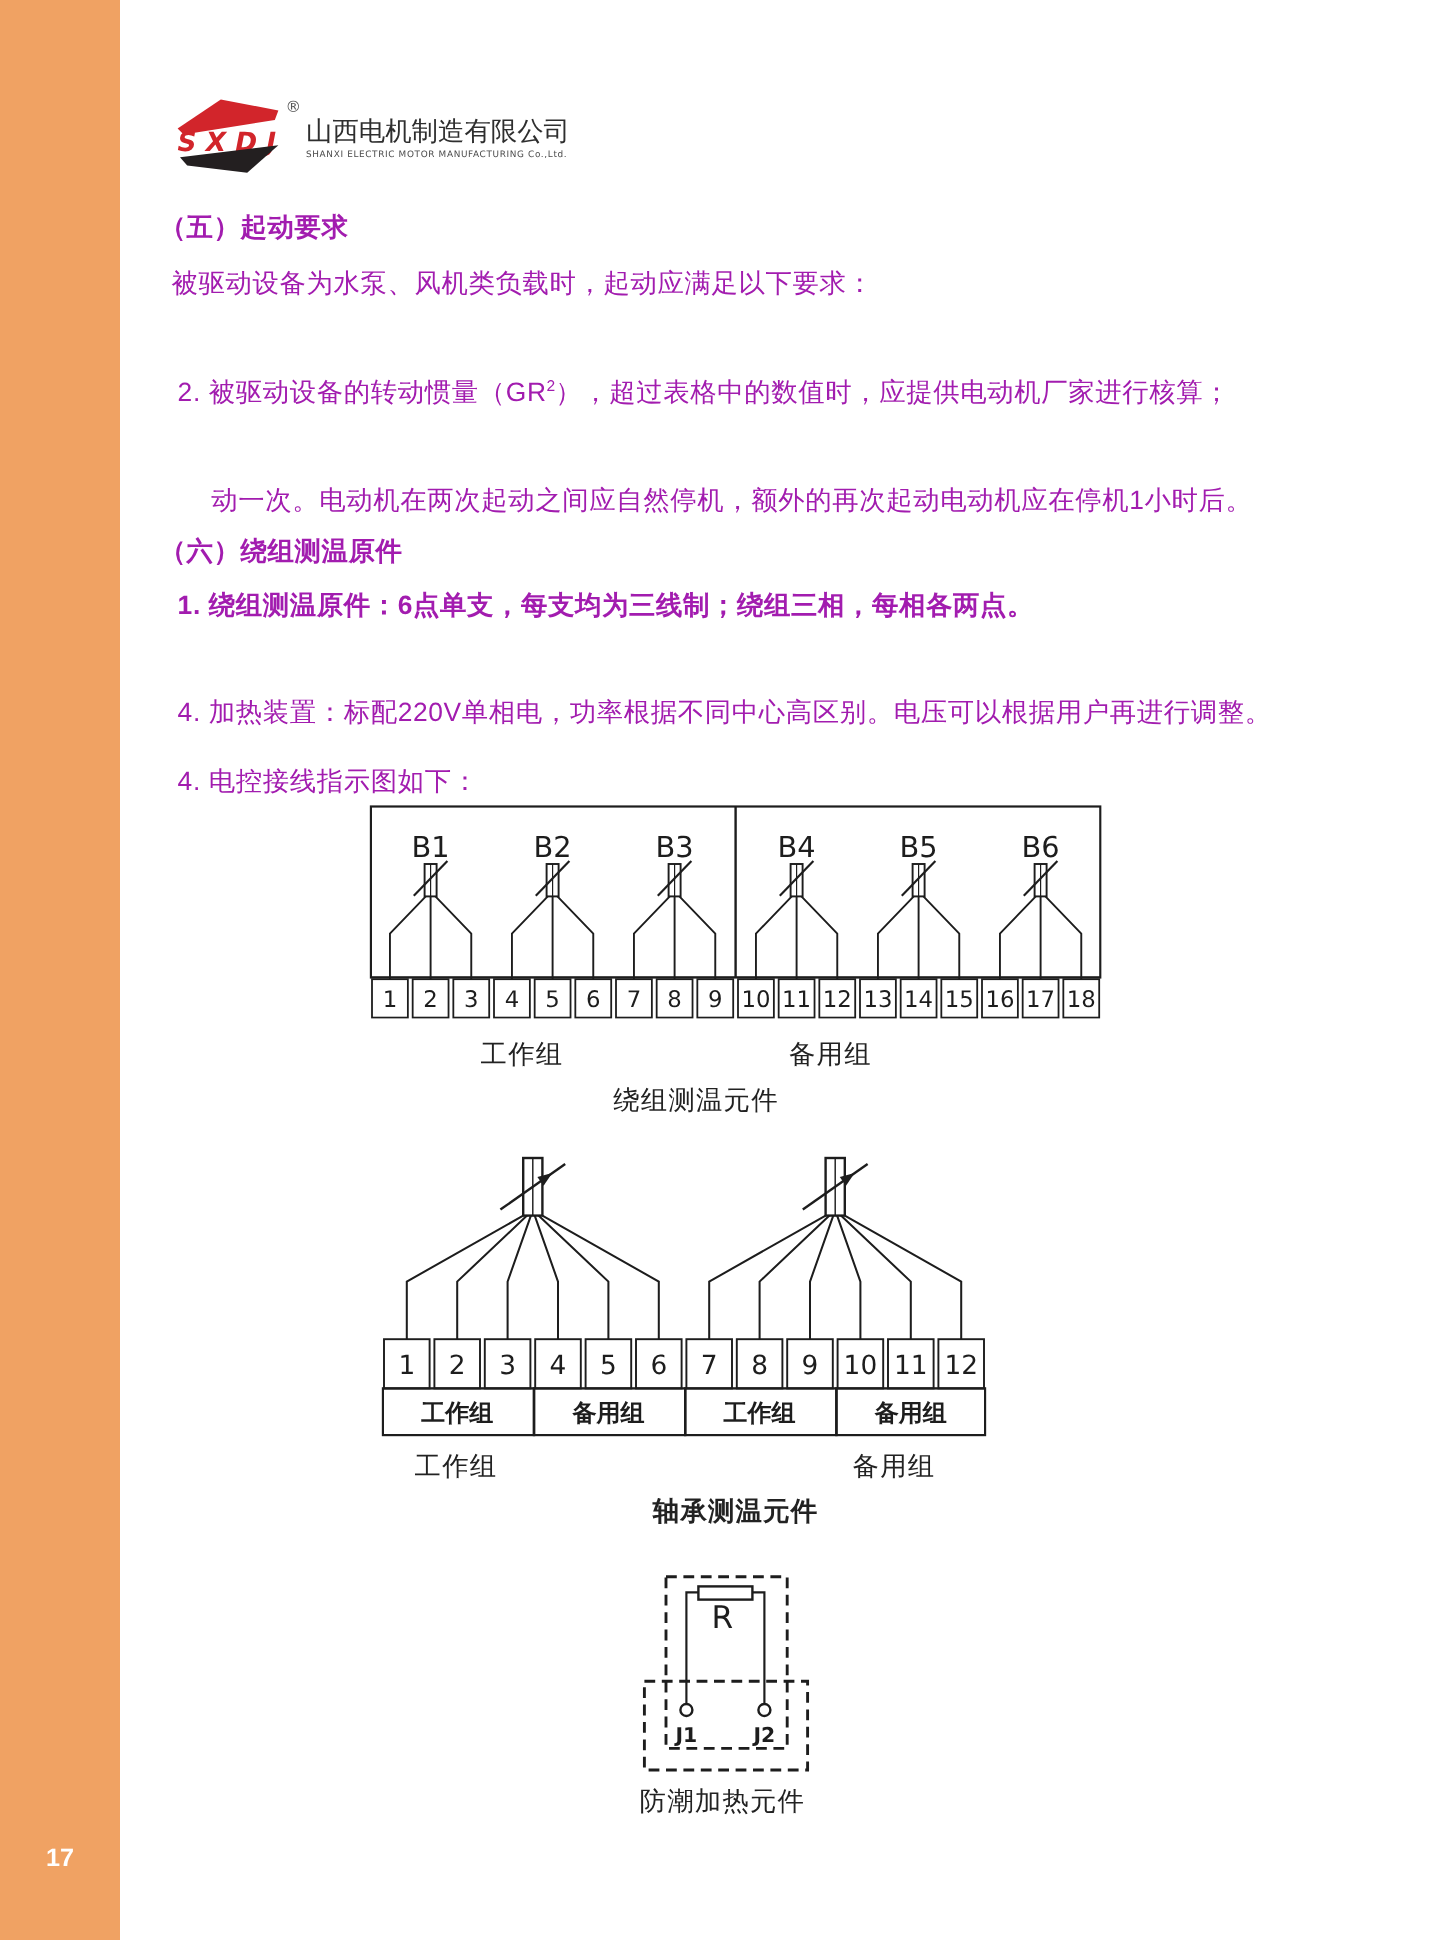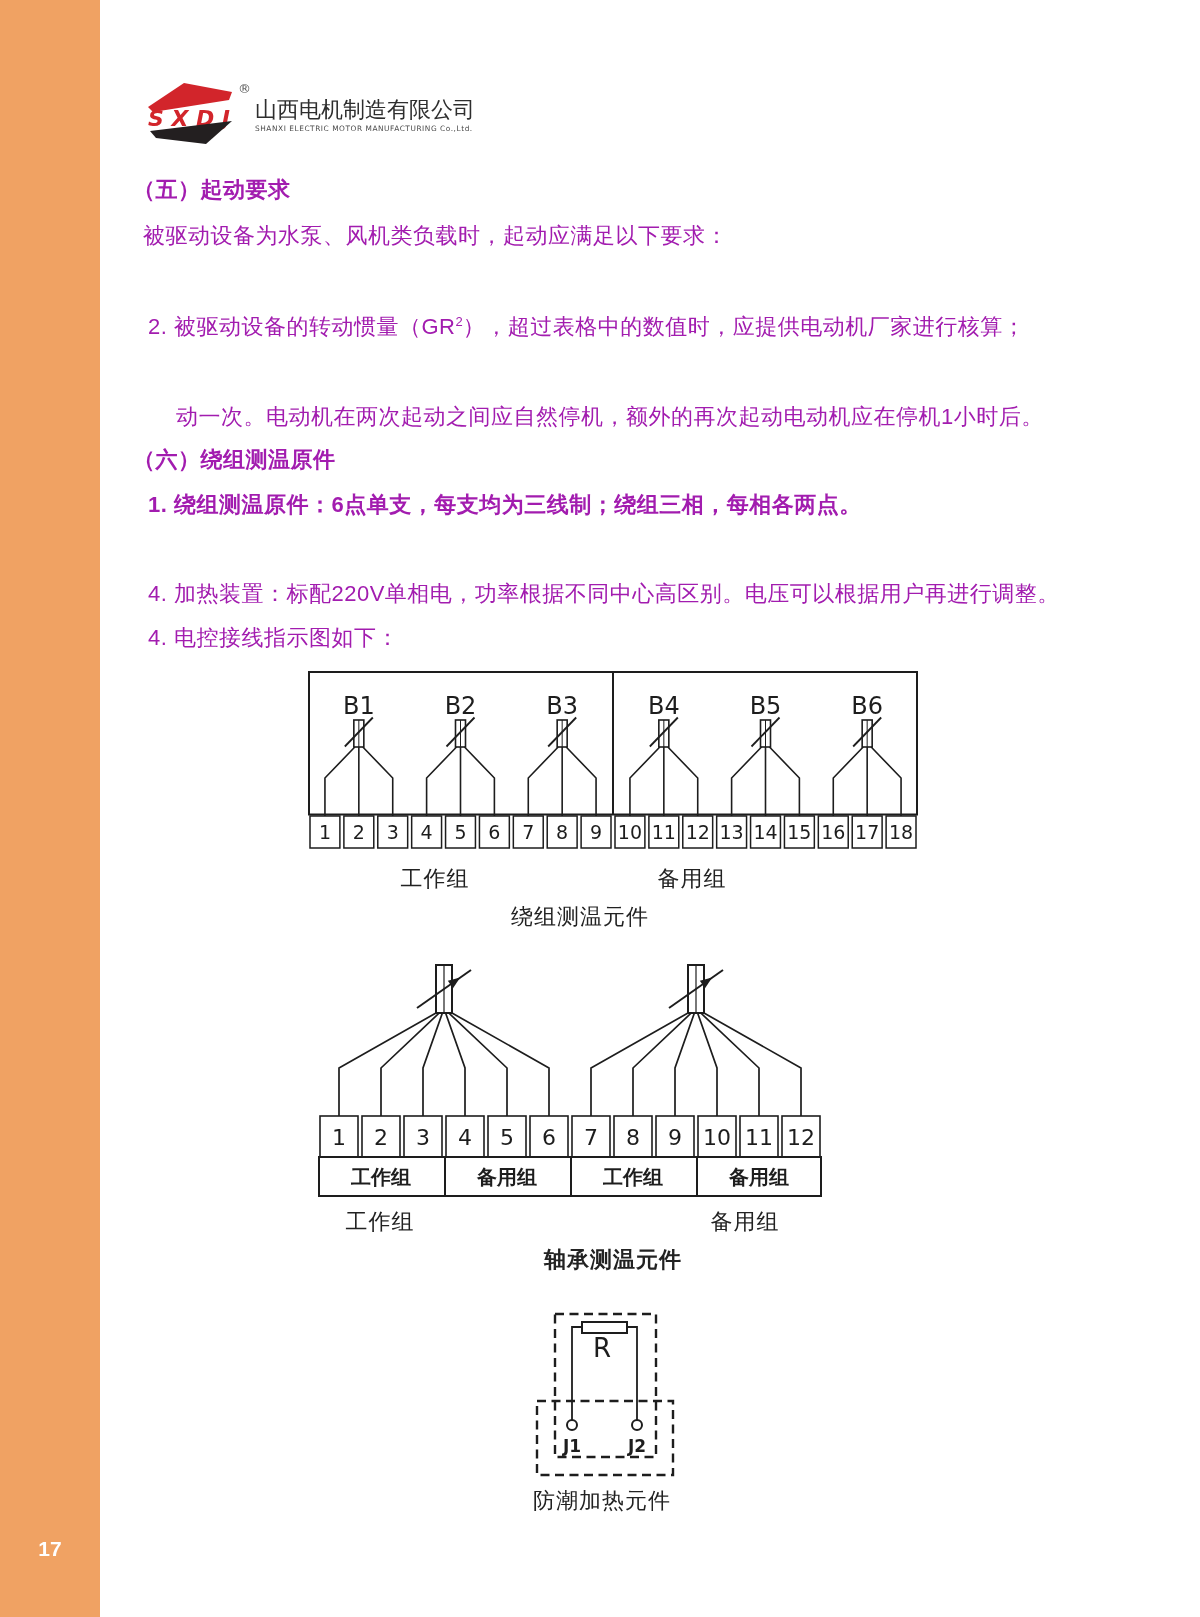--- a/index.html
+++ b/index.html
@@ -36,21 +36,21 @@
   </svg>
 
   <div class="line bold" style="left:133px;top:175px;">（五）起动要求</div>
   <div class="line" style="left:143px;top:221px;">被驱动设备为水泵、风机类负载时，起动应满足以下要求：</div>
   <div class="line" style="left:148px;top:312px;"><span>2. 被驱动设备的转动惯量（GR</span><sup>2</sup><span>），超过表格中的数值时，应提供电动机厂家进行核算；</span></div>
   <div class="line" style="left:176px;top:402px;">动一次。电动机在两次起动之间应自然停机，额外的再次起动电动机应在停机1小时后。</div>
 
   <div class="line bold" style="left:133px;top:445px;">（六）绕组测温原件</div>
   <div class="line" style="left:148px;top:490px;font-weight:bold;">1. 绕组测温原件：6点单支，每支均为三线制；绕组三相，每相各两点。</div>
   <div class="line" style="left:148px;top:579px;">4. 加热装置：标配220V单相电，功率根据不同中心高区别。电压可以根据用户再进行调整。</div>
-  <div class="line" style="left:148px;top:623px;">4. 电控接线指示图如下：</div>
+  <div class="line" style="left:148px;top:636px;">4. 电控接线指示图如下：</div>
 
   <svg id="winding-svg" class="dsvg" style="left:308px;top:671px;" width="610" height="178" viewBox="0 0 610 178">
       <rect x="1" y="1" width="608" height="142.5" fill="none" stroke="#1d1d1d" stroke-width="2"></rect>
       <line x1="305" y1="1" x2="305" y2="143.5" stroke="#1d1d1d" stroke-width="2"></line>
       <text x="50.83333333333333" y="43" text-anchor="middle" font-size="24" fill="#1d1d1d">B1</text>
       <rect x="45.83333333333333" y="49" width="10" height="27" fill="none" stroke="#1d1d1d" stroke-width="1.6"></rect>
       <line x1="50.83333333333333" y1="49" x2="50.83333333333333" y2="76" stroke="#1d1d1d" stroke-width="1"></line>
       <line x1="36.83333333333333" y1="75.5" x2="64.83333333333333" y2="46.5" stroke="#1d1d1d" stroke-width="1.8"></line>
       <line x1="50.83333333333333" y1="76" x2="50.83333333333333" y2="145" stroke="#1d1d1d" stroke-width="1.6"></line>
       <polyline points="46.83333333333333,76 16.944444444444443,107 16.944444444444443,145" fill="none" stroke="#1d1d1d" stroke-width="1.6"></polyline>

